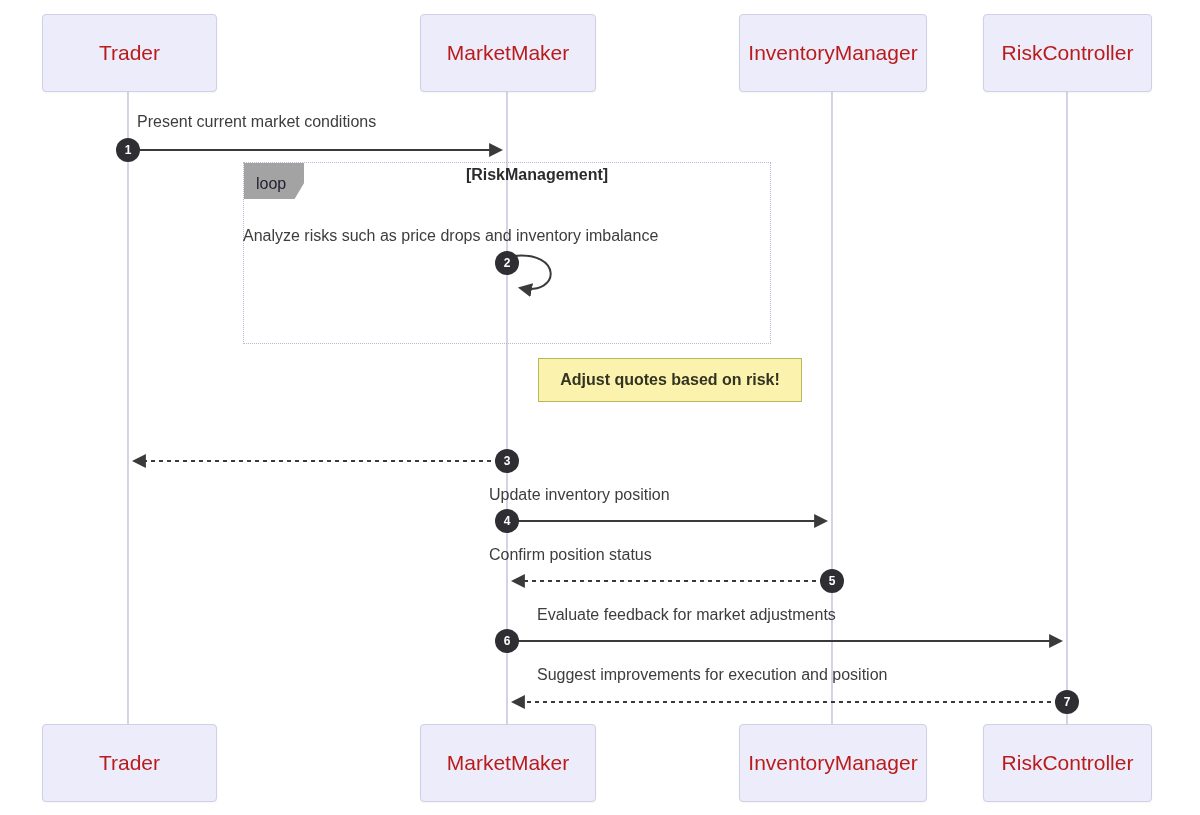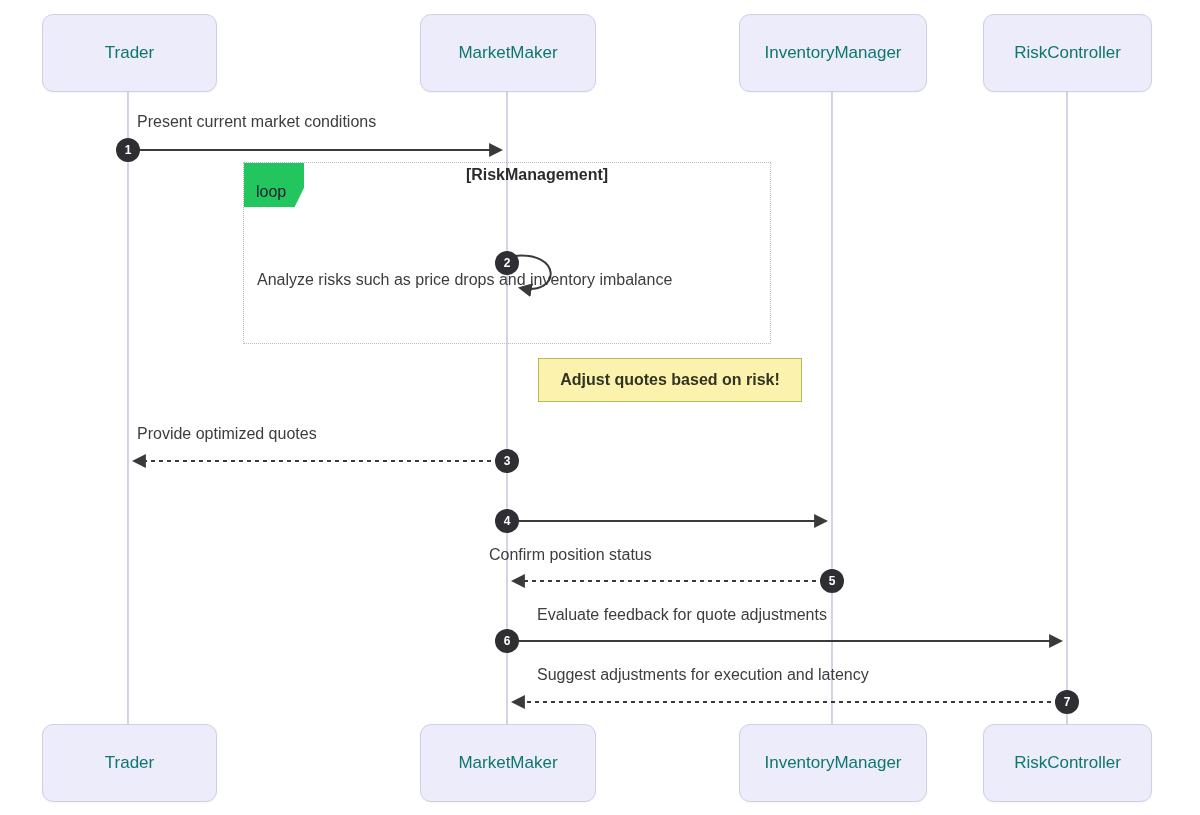--- a/index.html
+++ b/index.html
@@ -9,23 +9,23 @@
     background:#ffffff;
     font-family:"Liberation Sans", sans-serif;
     overflow:hidden;
   }
   .layer{position:absolute;left:0;top:0;width:1200px;height:815px;}
   .actor{
     position:absolute;
     height:76px;
     background:#ECECFA;
     border:1px solid #CFCFE6;
-    border-radius:11px;
+    border-radius:4px;
     display:flex;align-items:center;justify-content:center;
-    font-size:17px;color:#0f766e;
+    font-size:21px;color:#b91c1c;
     box-shadow:0 1px 2px rgba(0,0,0,0.04);
   }
   .msg-label{
     position:absolute;
     font-size:16px;color:#3d3d3d;
     text-align:left;
     white-space:nowrap;
   }
   .seq-circle{
     position:absolute;
@@ -36,22 +36,22 @@
     z-index:5;
   }
   .loop-frame{
     position:absolute;
     left:243px;top:162px;width:526px;height:180px;
     border:1.5px dotted #B9B9D2;
   }
   .loop-label{
     position:absolute;
     left:244px;top:163px;
-    background:#22c55e;
-    padding:20px 18px 6px 12px;
+    background:#a3a3a3;
+    padding:12px 18px 6px 12px;
     font-size:16px;color:#222233;
     clip-path:polygon(0 0, 100% 0, 100% 55%, 84% 100%, 0 100%);
   }
   .loop-condition{
     position:absolute;
     left:437px;top:166px;width:200px;
     text-align:center;
     font-size:16px;font-weight:700;color:#2b2b2b;
     white-space:nowrap;
   }
@@ -100,25 +100,25 @@
   <div class="actor" style="left:739px;top:724px;width:186px;">InventoryManager</div>
   <div class="actor" style="left:983px;top:724px;width:167px;">RiskController</div>
 
   <div class="loop-frame"></div>
   <div class="loop-label">loop</div>
   <div class="loop-condition">[RiskManagement]</div>
 
   <div class="note">Adjust quotes based on risk!</div>
 
   <div class="msg-label" style="left:137px;top:113px;width:360px;">Present current market conditions</div>
-  <div class="msg-label" style="left:257px;top:227px;width:500px;margin-top:44px;">Analyze risks such as price drops and inventory imbalance</div>
-  <div class="msg-label" style="left:137px;top:425px;width:360px;">Provide optimized quotes</div>
+  <div class="msg-label" style="left:243px;top:227px;width:500px;">Analyze risks such as price drops and inventory imbalance</div>
+  <div class="msg-label" style="left:489px;top:486px;width:360px;">Update inventory position</div>
   <div class="msg-label" style="left:489px;top:546px;width:360px;">Confirm position status</div>
-  <div class="msg-label" style="left:537px;top:606px;width:500px;">Evaluate feedback for quote adjustments</div>
-  <div class="msg-label" style="left:537px;top:666px;width:500px;">Suggest adjustments for execution and latency</div>
+  <div class="msg-label" style="left:537px;top:606px;width:500px;">Evaluate feedback for market adjustments</div>
+  <div class="msg-label" style="left:537px;top:666px;width:500px;">Suggest improvements for execution and position</div>
 
   <div class="seq-circle" style="left:116px;top:138px;">1</div>
   <div class="seq-circle" style="left:495px;top:251px;">2</div>
   <div class="seq-circle" style="left:495px;top:449px;">3</div>
   <div class="seq-circle" style="left:495px;top:509px;">4</div>
   <div class="seq-circle" style="left:820px;top:569px;">5</div>
   <div class="seq-circle" style="left:495px;top:629px;">6</div>
   <div class="seq-circle" style="left:1055px;top:690px;">7</div>
 
 </div>

